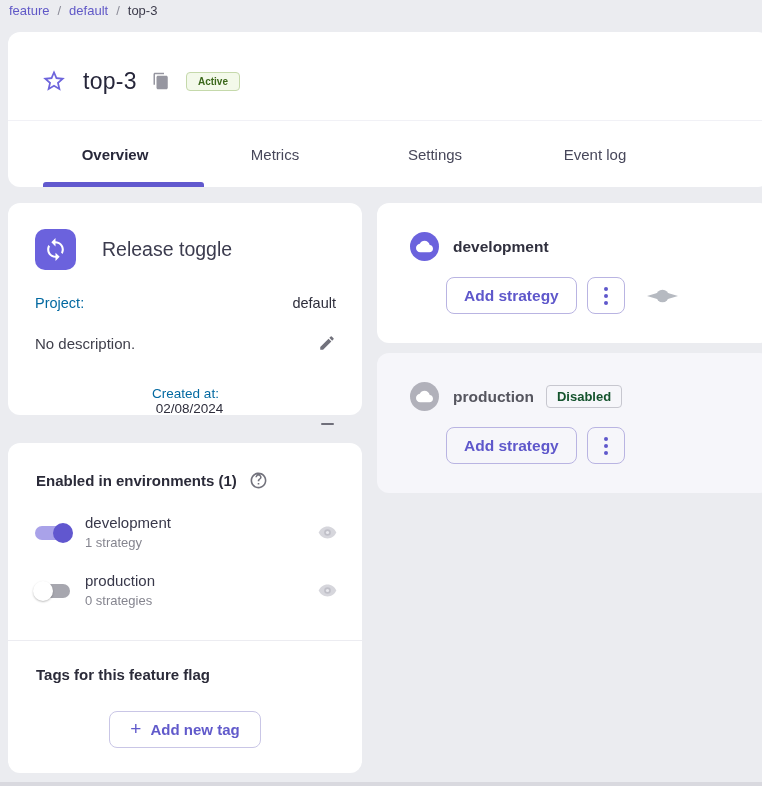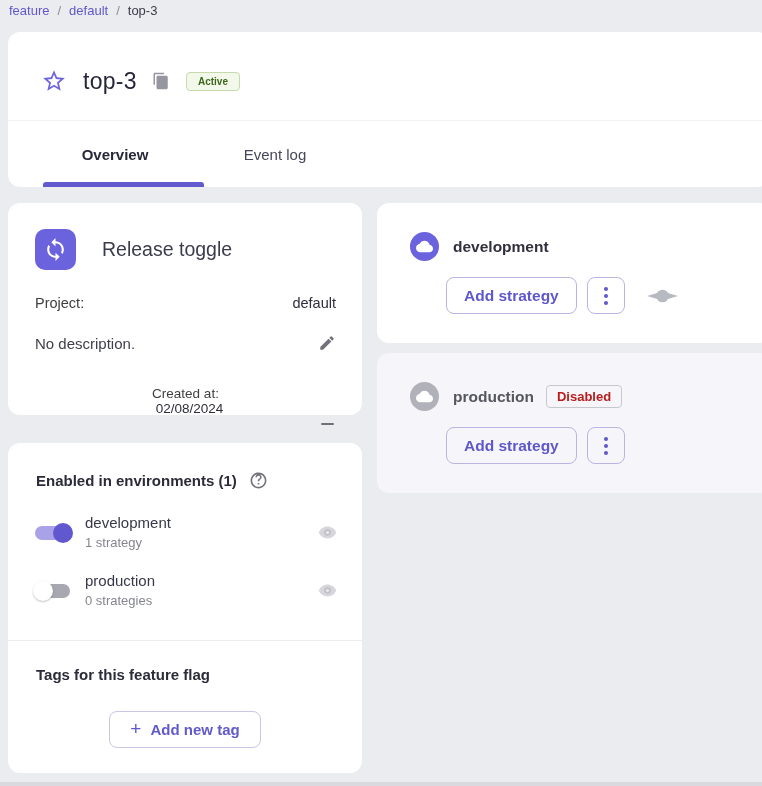--- a/index.html
+++ b/index.html
@@ -40,21 +40,21 @@
   
   .details-card { left:8px; top:203px; width:354px; height:212px; }
   .type-row { position:absolute; left:27px; top:26px; display:flex; align-items:center; }
   .type-icon { width:41px; height:41px; border-radius:10px; background:#6b62dd;
                display:flex; align-items:center; justify-content:center; }
   .type-title { font-size:19.5px; color:#3b3b4e; margin-left:26px; }
   .info-row { position:absolute; left:27px; right:26px; display:flex; align-items:center; }
   .row-project { top:92px; justify-content:space-between; font-size:14.5px; }
   .row-desc    { top:131px; justify-content:space-between; font-size:15px; }
   .row-created { top:183px; font-size:13.5px;flex-direction:column; }
-  .lbl { color:#404040; }
+  .lbl { color:#0369a1; }
   .val { color:#2e2e3c; }
   .desc-text { color:#3f3f4b; }
   .edit-btn { display:flex; align-items:center; cursor:pointer; }
   .minus-btn { margin-left:auto; width:15px; height:16px; display:flex; align-items:center; cursor:pointer; }
   .minus-glyph { width:13px; height:2.4px; background:#6f6f7a; border-radius:2px; }
 
   
   .env-card { left:8px; top:443px; width:354px; height:330px; }
   .env-title-row { position:absolute; left:28px; top:28px; display:flex; align-items:center; gap:12px; }
   .section-title { font-size:15px; font-weight:700; color:#2b2b39; }
@@ -91,21 +91,21 @@
   .strategy-dev  { top:203px; }
   .strategy-prod { top:353px; background:#f6f6fa; }
   .env-header { position:absolute; left:33px; top:29px; display:flex; align-items:center; }
   .cloud-avatar { width:29px; height:29px; border-radius:50%;
                   display:flex; align-items:center; justify-content:center; }
   .avatar-purple { background:#6b62dd; }
   .avatar-grey   { background:#b1b1ba; }
   .strat-env-name { font-size:15.5px; font-weight:700; margin-left:14px; }
   .name-dark { color:#30303e; }
   .name-grey { color:#56565f; }
-  .badge-disabled { margin-left:12px; border:1px solid #c7c7cf; color:#b91c1c; background:transparent;
+  .badge-disabled { margin-left:12px; border:1px solid #c7c7cf; color:#14532d; background:transparent;
                     font-weight:700; font-size:13px; padding:3px 10px; border-radius:4px; }
   .btn-row { position:absolute; left:32px; top:74px; display:flex; align-items:center; gap:10px;padding-left:37px; }
   .btn-add { height:37px; padding:0 17px; background:transparent; border:1px solid #b9b4e2;
              border-radius:8px; color:#5f58cb; font-weight:700; font-size:15.5px;
              display:flex; align-items:center; cursor:pointer;
              font-family:"Liberation Sans", sans-serif; }
   .btn-kebab { width:38px; height:37px; border:1px solid #b9b4e2; border-radius:8px;
                background:transparent; display:flex; flex-direction:column; align-items:center;
                justify-content:center; gap:3px; cursor:pointer; }
   .kebab-dot { width:4px; height:4px; border-radius:50%; background:#5f58cb; }
@@ -135,20 +135,22 @@
     <span class="copy-btn">
       <svg width="18" height="18" viewBox="0 0 24 24">
           <path fill="#9696a0" d="M16 1H4c-1.1 0-2 .9-2 2v14h2V3h12V1zm3 4H8c-1.1 0-2 .9-2 2v14c0 1.1.9 2 2 2h11c1.1 0 2-.9 2-2V7c0-1.1-.9-2-2-2z"></path>
         </svg>
     </span>
     <span class="badge-active">Active</span>
   </div>
   <div class="header-divider"></div>
   <div class="tabs">
     <div class="tab active">Overview</div>
+    <div class="tab">Metrics</div>
+    <div class="tab">Settings</div>
     <div class="tab">Event log</div>
   </div>
   <div class="tab-underline"></div>
 </section>
 
 <section class="card details-card">
   <div class="type-row">
     <span class="type-icon">
       <svg width="25" height="25" viewBox="0 0 24 24">
           <path fill="#ffffff" d="M12 4V1L8 5l4 4V6c3.31 0 6 2.69 6 6 0 1.01-.25 1.97-.7 2.8l1.46 1.46C19.54 15.03 20 13.57 20 12c0-4.42-3.58-8-8-8zm0 14c-3.31 0-6-2.69-6-6 0-1.01.25-1.97.7-2.8L5.24 7.74C4.46 8.97 4 10.43 4 12c0 4.42 3.58 8 8 8v3l4-4-4-4v3z"></path>

